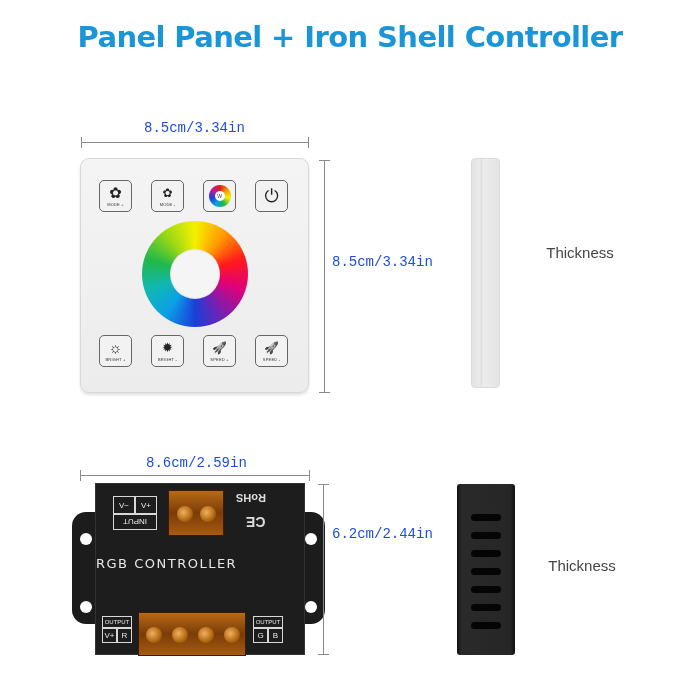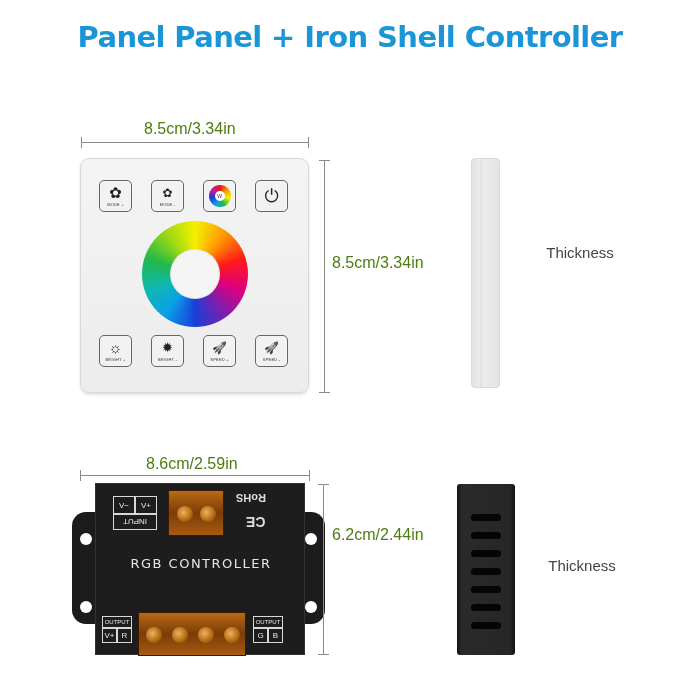--- a/index.html
+++ b/index.html
@@ -1,19 +1,19 @@
 <!DOCTYPE html>
 <html><head>
 <meta charset="utf-8">
 <style>
   * { box-sizing: border-box; margin: 0; padding: 0; }
   body { width: 700px; height: 697px; background: #ffffff; position: relative; overflow: hidden; font-family: "Liberation Sans", sans-serif; color: #333; }
   .abs { position: absolute; }
   .title { left: 0; top: 20px; width: 700px; text-align: center; font-family: "DejaVu Sans", sans-serif; font-weight: bold; font-size: 29px; color: #1a95d8; letter-spacing: -0.6px; }
-  .dim-label { font-size: 16px; color: #4d7c0f; white-space: nowrap; }
+  .dim-label { font-size: 14px; color: #1d4ed8; white-space: nowrap; font-family: Liberation Mono, monospace; }
   .hline { height: 1px; background: #8a8a8a; }
   .hline::before, .hline::after { content: ""; position: absolute; top: -5px; width: 1px; height: 11px; background: #8a8a8a; }
   .hline::before { left: 0; } .hline::after { right: 0; }
   .vline { width: 1px; background: #8a8a8a; }
   .vline::before, .vline::after { content: ""; position: absolute; left: -5px; height: 1px; width: 11px; background: #8a8a8a; }
   .vline::before { top: 0; } .vline::after { bottom: 0; }
   .thick-label { font-size: 15px; color: #444; text-align: center; line-height: 18px; }
 
   
   .panel { left: 80px; top: 158px; width: 229px; height: 235px; background: linear-gradient(180deg,#f4f4f4,#ececec); border: 1px solid #d8d8d8; border-radius: 9px; box-shadow: 0 2px 3px rgba(0,0,0,0.12); }
@@ -24,21 +24,21 @@
   .wheel::after { content: ""; position: absolute; left: 28px; top: 28px; width: 50px; height: 50px; border-radius: 50%; background: #f5f5f5; box-shadow: inset 0 0 2px rgba(0,0,0,0.2); }
   .side-white { left: 471px; top: 158px; width: 29px; height: 230px; background: linear-gradient(90deg,#e3e3e3 0%,#ebebeb 30%,#dcdcdc 34%,#ececec 40%,#e4e4e4 100%); border-radius: 4px; border: 1px solid #dadada; }
 
   
   .ear { position: absolute; width: 36px; height: 112px; background: #1c1c1c; border-radius: 14px; }
   .ear .hole { position: absolute; width: 12px; height: 12px; border-radius: 50%; background: #fff; }
   .ctrl { left: 95px; top: 483px; width: 210px; height: 172px; background: #1d1d1d; border: 1px solid #333; }
   .box { position: absolute; border: 1px solid #d8d8d8; color: #e8e8e8; font-size: 8px; display: flex; align-items: center; justify-content: center; }
   .terminal { position: absolute; background: linear-gradient(180deg,#b86a14,#7a3c08 50%,#a85a10); border: 1px solid #3a1c04; }
   .screw { position: absolute; width: 16px; height: 16px; border-radius: 50%; background: radial-gradient(circle at 40% 40%, #f0b060, #b06810 60%, #6a3606); }
-  .ctrl-text { position: absolute; left: 0; width: 210px; text-align: center; color: #e6e6e6; font-family: "DejaVu Sans", sans-serif; }
+  .ctrl-text { position: absolute; left: 0; width: 210px; text-align: left; color: #e6e6e6; font-family: "DejaVu Sans", sans-serif; }
   .side-black { left: 457px; top: 484px; width: 58px; height: 171px; background: linear-gradient(90deg,#111 0%,#2a2a2a 8%,#262626 92%,#111 100%); border-radius: 3px; }
   .slot { position: absolute; left: 14px; width: 30px; height: 7px; border-radius: 4px; background: #050505; }
 </style>
 </head>
 <body>
 
 <div class="abs title">Panel Panel + Iron Shell Controller</div>
 
 <div class="abs dim-label" style="left:144px;top:120px;">8.5cm/3.34in</div>
 <div class="abs hline" style="left:81px;top:142px;width:228px;"></div>

